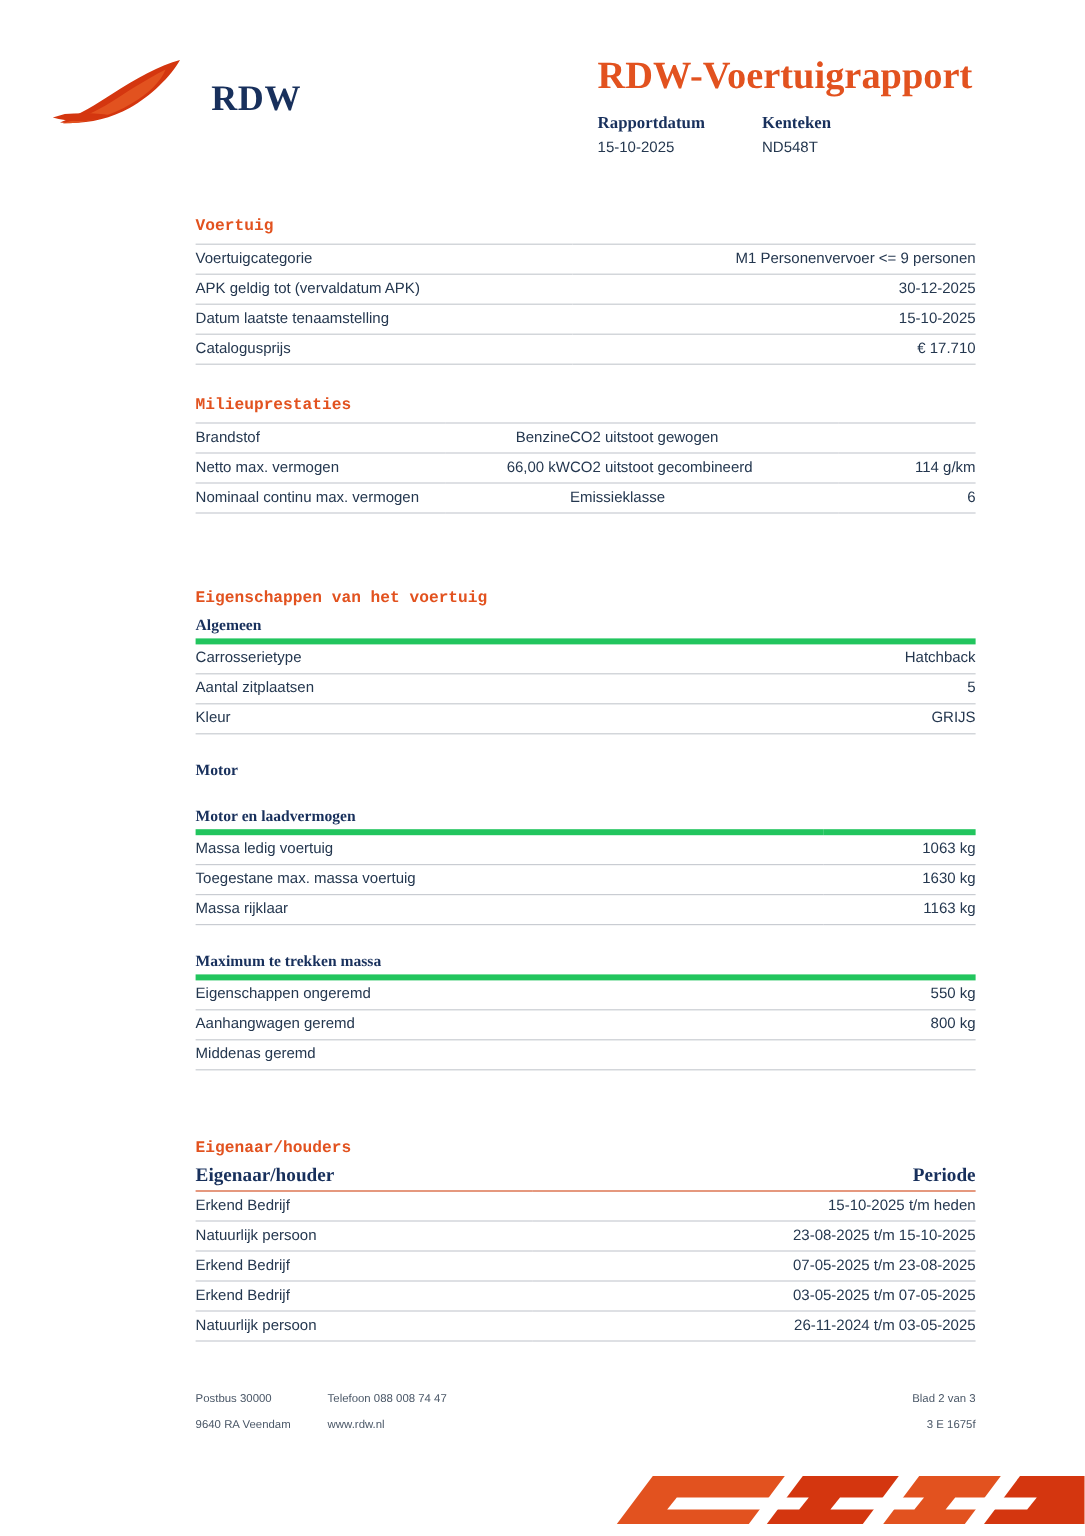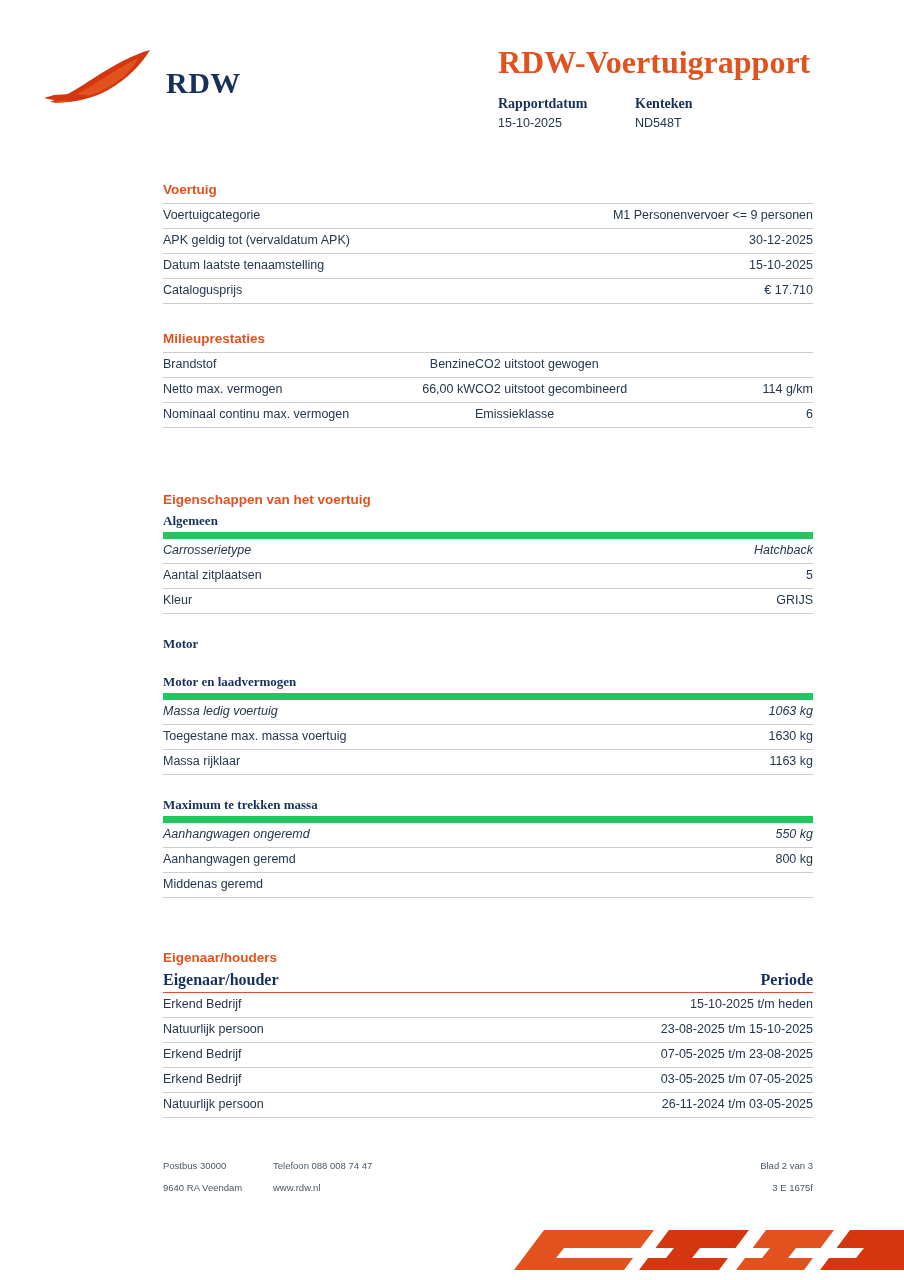--- a/index.html
+++ b/index.html
@@ -37,21 +37,21 @@
   }
   .logo-mark {
     position: absolute;
     left: 0;
     top: 14px;
     width: 115px;
     height: 58px;
   }
   .logo-text {
     position: absolute;
-    left: 124px;
+    left: 134px;
     top: 32px;
     font-family: "Liberation Serif", serif;
     font-weight: bold;
     font-size: 30px;
     letter-spacing: 0.5px;
     color: #18305c;
   }
   .report-title {
     position: absolute;
     left: 498px;
@@ -84,21 +84,21 @@
     color: #24374f;
   }
 
   
   .section {
     position: absolute;
     left: 163px;
     width: 650px;
   }
   .section-title {
-    font-family: Liberation Sans, sans-serif;
+    font-family: Liberation Mono, monospace;
     font-weight: bold;
     font-size: 13.5px;
     color: #e2521f;
     margin-bottom: 6px;
   }
   .sub-title {
     font-family: "Liberation Serif", serif;
     font-weight: bold;
     font-size: 13px;
     color: #18305c;
@@ -114,22 +114,21 @@
   table.rows td {
     padding: 4px 0 5px 0;
     border-bottom: 1px solid #c9ccd2;
     vertical-align: bottom;
     line-height: 15px;
   }
   table.rows tr:first-child td {
     border-top: 1px solid #c9ccd2;
   }
   table.rows.topline-orange tr:first-child td {
-    border-top: 7px solid #22c55e;
-    font-style: italic;
+    border-top: 5px solid #22c55e;
   }
   td.val { text-align: right; }
 
   
   table.two-col {
     width: 100%;
     border-collapse: collapse;
     font-size: 12.5px;
     color: #24374f;
     table-layout: fixed;
@@ -315,21 +314,21 @@
         <td>Massa rijklaar</td>
         <td class="val">1163 kg</td>
       </tr>
     </tbody>
       </table>
 
     <div class="sub-title" style="margin-top:22px;">Maximum te trekken massa</div>
     <table class="rows topline-orange">
       <tbody>
           <tr>
-        <td>Aanhangwagen ongeremd</td>
+        <td>Eigenschappen ongeremd</td>
         <td class="val">550 kg</td>
       </tr>
       <tr>
         <td>Aanhangwagen geremd</td>
         <td class="val">800 kg</td>
       </tr>
       <tr>
         <td>Middenas geremd</td>
         <td class="val"></td>
       </tr>

